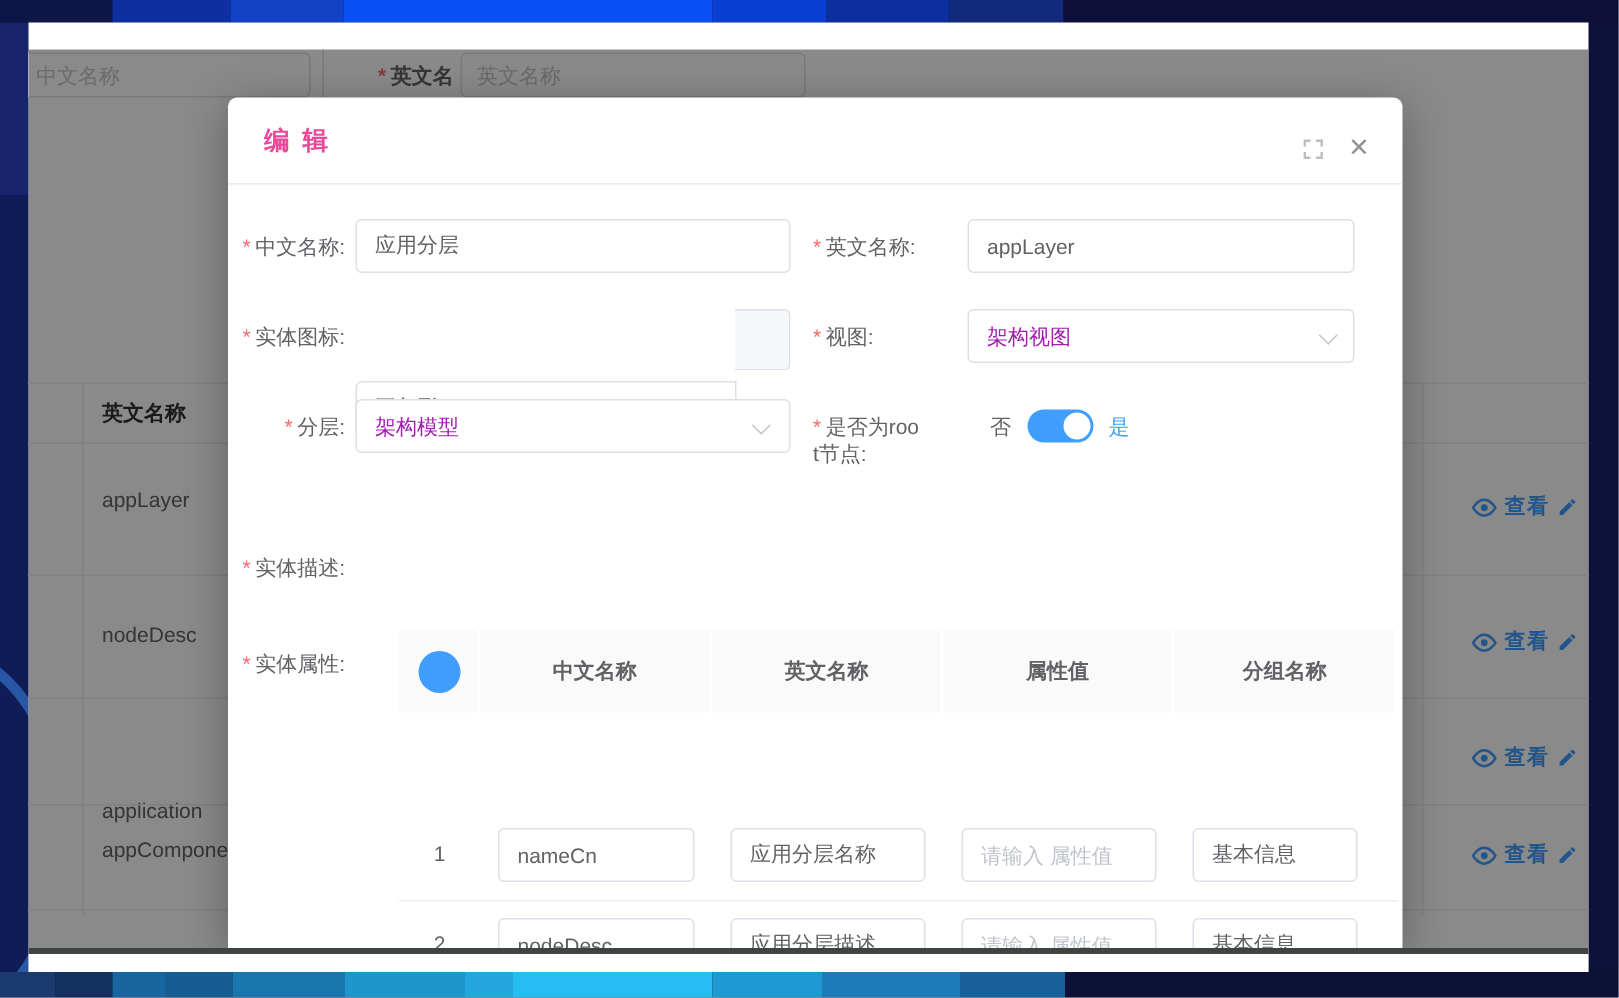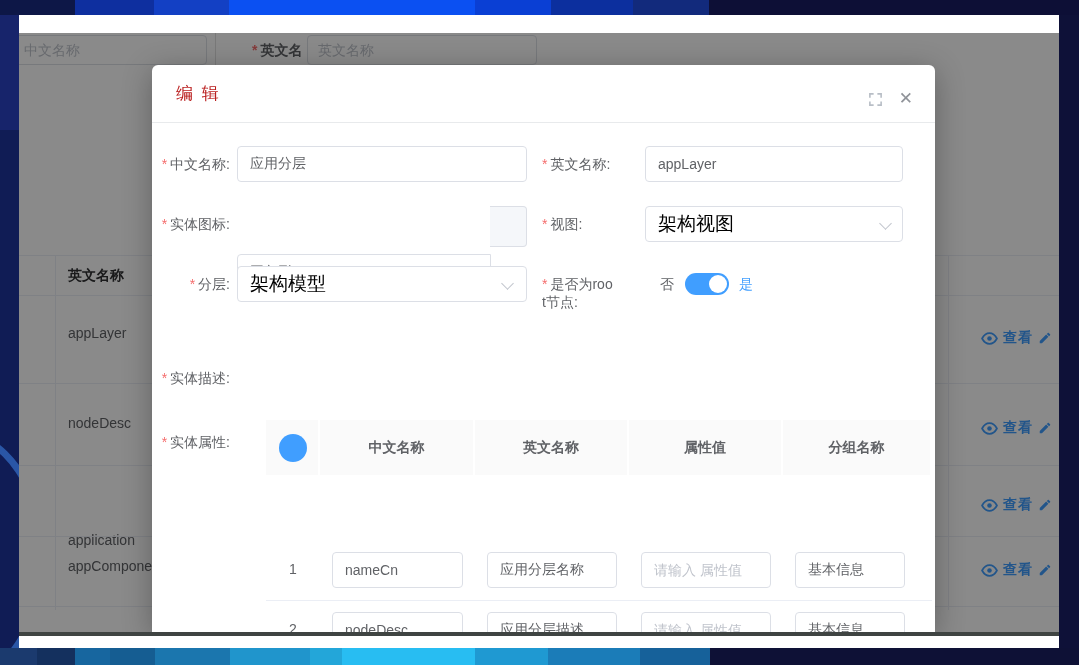--- a/index.html
+++ b/index.html
@@ -44,37 +44,37 @@
   #overlay{position:absolute;left:0;top:18px;width:100%;height:599px;background:rgba(0,0,0,0.46);z-index:5;}
 
   
   #bottomline{position:absolute;left:0;top:617px;width:1040px;height:4px;background:#3f4442;z-index:40;}
 
   
   #modal{
     position:absolute;left:133px;top:50px;width:783px;height:567px;background:#fff;
     border-radius:6px 6px 0 0;box-shadow:0 6px 30px rgba(0,0,0,.3);z-index:20;overflow:hidden;
   }
-  #modal-title{position:absolute;left:24px;top:17px;font-size:17px;font-weight:normal;color:#b91c1c;letter-spacing:2px;}
+  #modal-title{position:absolute;left:24px;top:17px;font-size:17px;font-weight:bold;color:#ec4899;letter-spacing:2px;}
   #modal-divider{position:absolute;left:0;top:57px;width:100%;height:1px;background:#e8eaec;}
   .hd-icon{position:absolute;top:27px;cursor:pointer;}
   #fs-icon{right:52px;}
   #close-icon{right:22px;font-size:17px;color:#909399;line-height:14px;}
 
   .m-label{position:absolute;width:78px;text-align:right;font-size:14px;color:#606266;line-height:18px;}
   .m-label-r{position:absolute;left:390px;width:88px;font-size:14px;color:#606266;line-height:18px;}
   .m-input{
     position:absolute;height:36px;background:#fff;border:1px solid #dcdfe6;border-radius:4px;
     font-size:14px;color:#606266;padding:4px 12px;box-sizing:border-box;outline:none;
     font-family:"Liberation Sans","DejaVu Sans",sans-serif;
   }
   .m-input::placeholder{color:#c0c4cc;}
   .m-select{
     position:absolute;height:36px;background:#fff;border:1px solid #dcdfe6;border-radius:4px;
-    font-size:19px;color:#000000;line-height:34px;padding:0 12px;box-sizing:border-box;cursor:pointer;
+    font-size:14px;color:#a21caf;line-height:34px;padding:0 12px;box-sizing:border-box;cursor:pointer;
   }
   .chev{
     position:absolute;width:8px;height:8px;border-right:1.6px solid #c0c4cc;border-bottom:1.6px solid #c0c4cc;
     transform:rotate(45deg);top:12px;
   }
   .suffix-box{position:absolute;width:37px;height:41px;background:#f5f7fa;border:1px solid #dcdfe6;border-left:none;border-radius:0 4px 4px 0;box-sizing:border-box;cursor:pointer;}
 
   
   .toggle{position:absolute;width:44px;height:22px;border-radius:11px;background:#409eff;cursor:pointer;}
   .toggle .knob{position:absolute;right:2px;top:2px;width:18px;height:18px;border-radius:50%;background:#fff;}

